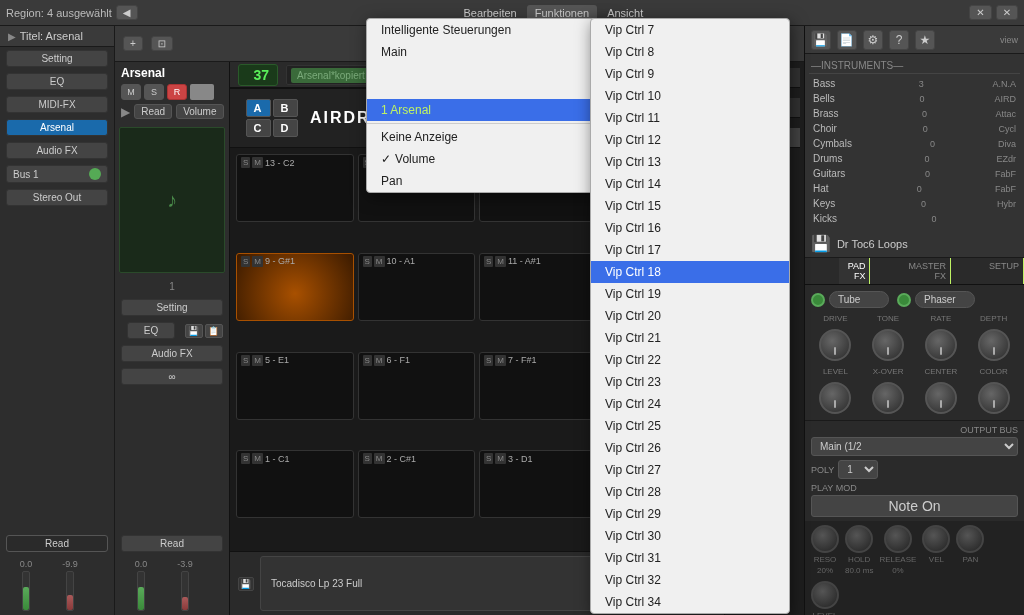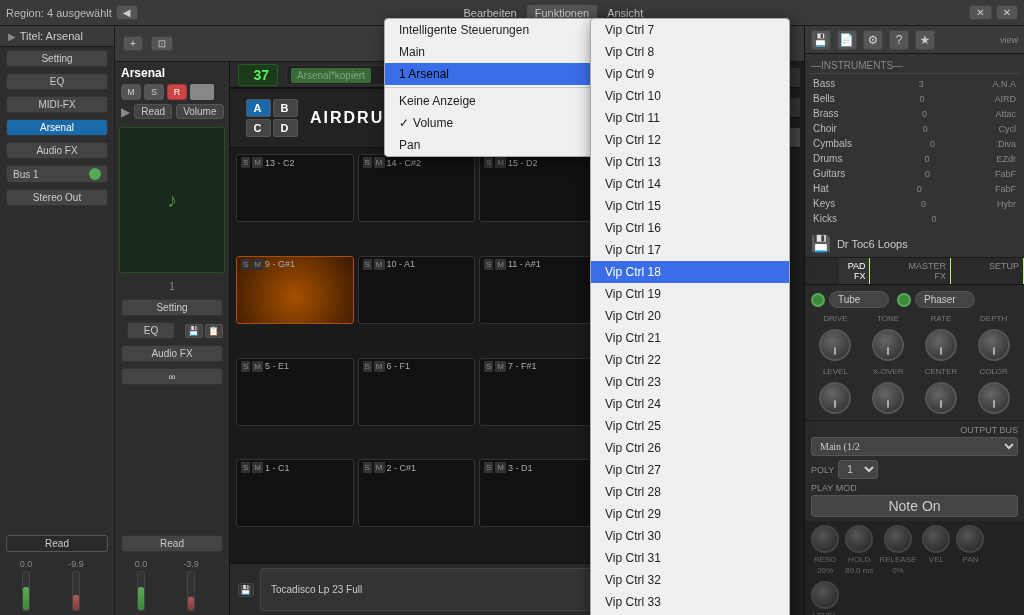--- a/index.html
+++ b/index.html
@@ -138,40 +138,40 @@
       top: 0;
       left: 0;
       right: 0;
       bottom: 0;
       z-index: 100;
       pointer-events: none;
     }
     .dropdown-menu {
       position: absolute;
       top: 18px;
-      left: 384px;
+      left: 366px;
       background: #f0f0f0;
       border: 1px solid #aaa;
       border-radius: 4px;
       box-shadow: 2px 4px 16px rgba(0,0,0,0.5);
       width: 248px;
       pointer-events: all;
       z-index: 200;
     }
     .dropdown-item {
       padding: 4px 14px;
       font-size: 12px;
       color: #222;
       cursor: pointer;
       display: flex;
       align-items: center;
       justify-content: space-between;
       white-space: nowrap;
     }
-    .dropdown-item.selected { background: #3a6ee8; color: #000000; }
+    .dropdown-item.selected { background: #3a6ee8; color: #bef264; margin-top: 36px; }
     .dropdown-item.highlighted { background: #3a6ee8; color: #fff; }
     .dropdown-divider {
       height: 1px;
       background: #ccc;
       margin: 2px 0;
     }
     .dropdown-arrow { font-size: 10px; }
     .dropdown-check { margin-right: 4px; }
 
     
@@ -277,21 +277,21 @@
       display: flex;
       align-items: center;
       gap: 6px;
       border-top: 1px solid #111;
     }
     .footer-select {
       background: #333;
       border: 1px solid #444;
       color: #ccc;
       font-size: 10px;
-      padding: 14px 6px;
+      padding: 20px 6px;
       border-radius: 3px;
       flex: 1;
     }
 
     
     .knob-sidebar {
       width: 80px;
       background: #1e1e1e;
       border-left: 1px solid #111;
       display: flex;
@@ -507,21 +507,20 @@
     }
     .output-dropdown {
       background: #444;
       border: 1px solid #555;
       border-radius: 3px;
       color: #ccc;
       font-size: 10px;
       padding: 2px 4px;
       width: 100%;
       margin-top: 2px;
-      font-family: Liberation Serif, serif;
     }
     .poly-row {
       display: flex;
       align-items: center;
       gap: 4px;
       margin-top: 4px;
     }
     .poly-label {
       font-size: 9px;
       color: #888;
@@ -591,21 +590,21 @@
       font-size: 14px;
       font-weight: bold;
       padding: 2px 8px;
       min-width: 40px;
       text-align: right;
     }
 
     
     .fader-area {
       display: flex;
-      gap: 10px;
+      gap: 4px;
       padding: 4px 6px;
       height: 60px;
       align-items: flex-end;
     }
     .fader-channel {
       display: flex;
       flex-direction: column;
       align-items: center;
       gap: 2px;
       width: 40px;
@@ -1139,16 +1138,15 @@
       <div class="dropdown-item">Vip Ctrl 23</div>
       <div class="dropdown-item">Vip Ctrl 24</div>
       <div class="dropdown-item">Vip Ctrl 25</div>
       <div class="dropdown-item">Vip Ctrl 26</div>
       <div class="dropdown-item">Vip Ctrl 27</div>
       <div class="dropdown-item">Vip Ctrl 28</div>
       <div class="dropdown-item">Vip Ctrl 29</div>
       <div class="dropdown-item">Vip Ctrl 30</div>
       <div class="dropdown-item">Vip Ctrl 31</div>
       <div class="dropdown-item">Vip Ctrl 32</div>
-      <div class="dropdown-item">Vip Ctrl 33</div>
       <div class="dropdown-item">Vip Ctrl 34</div>
     </div>
 </div>
 
 </body></html>

